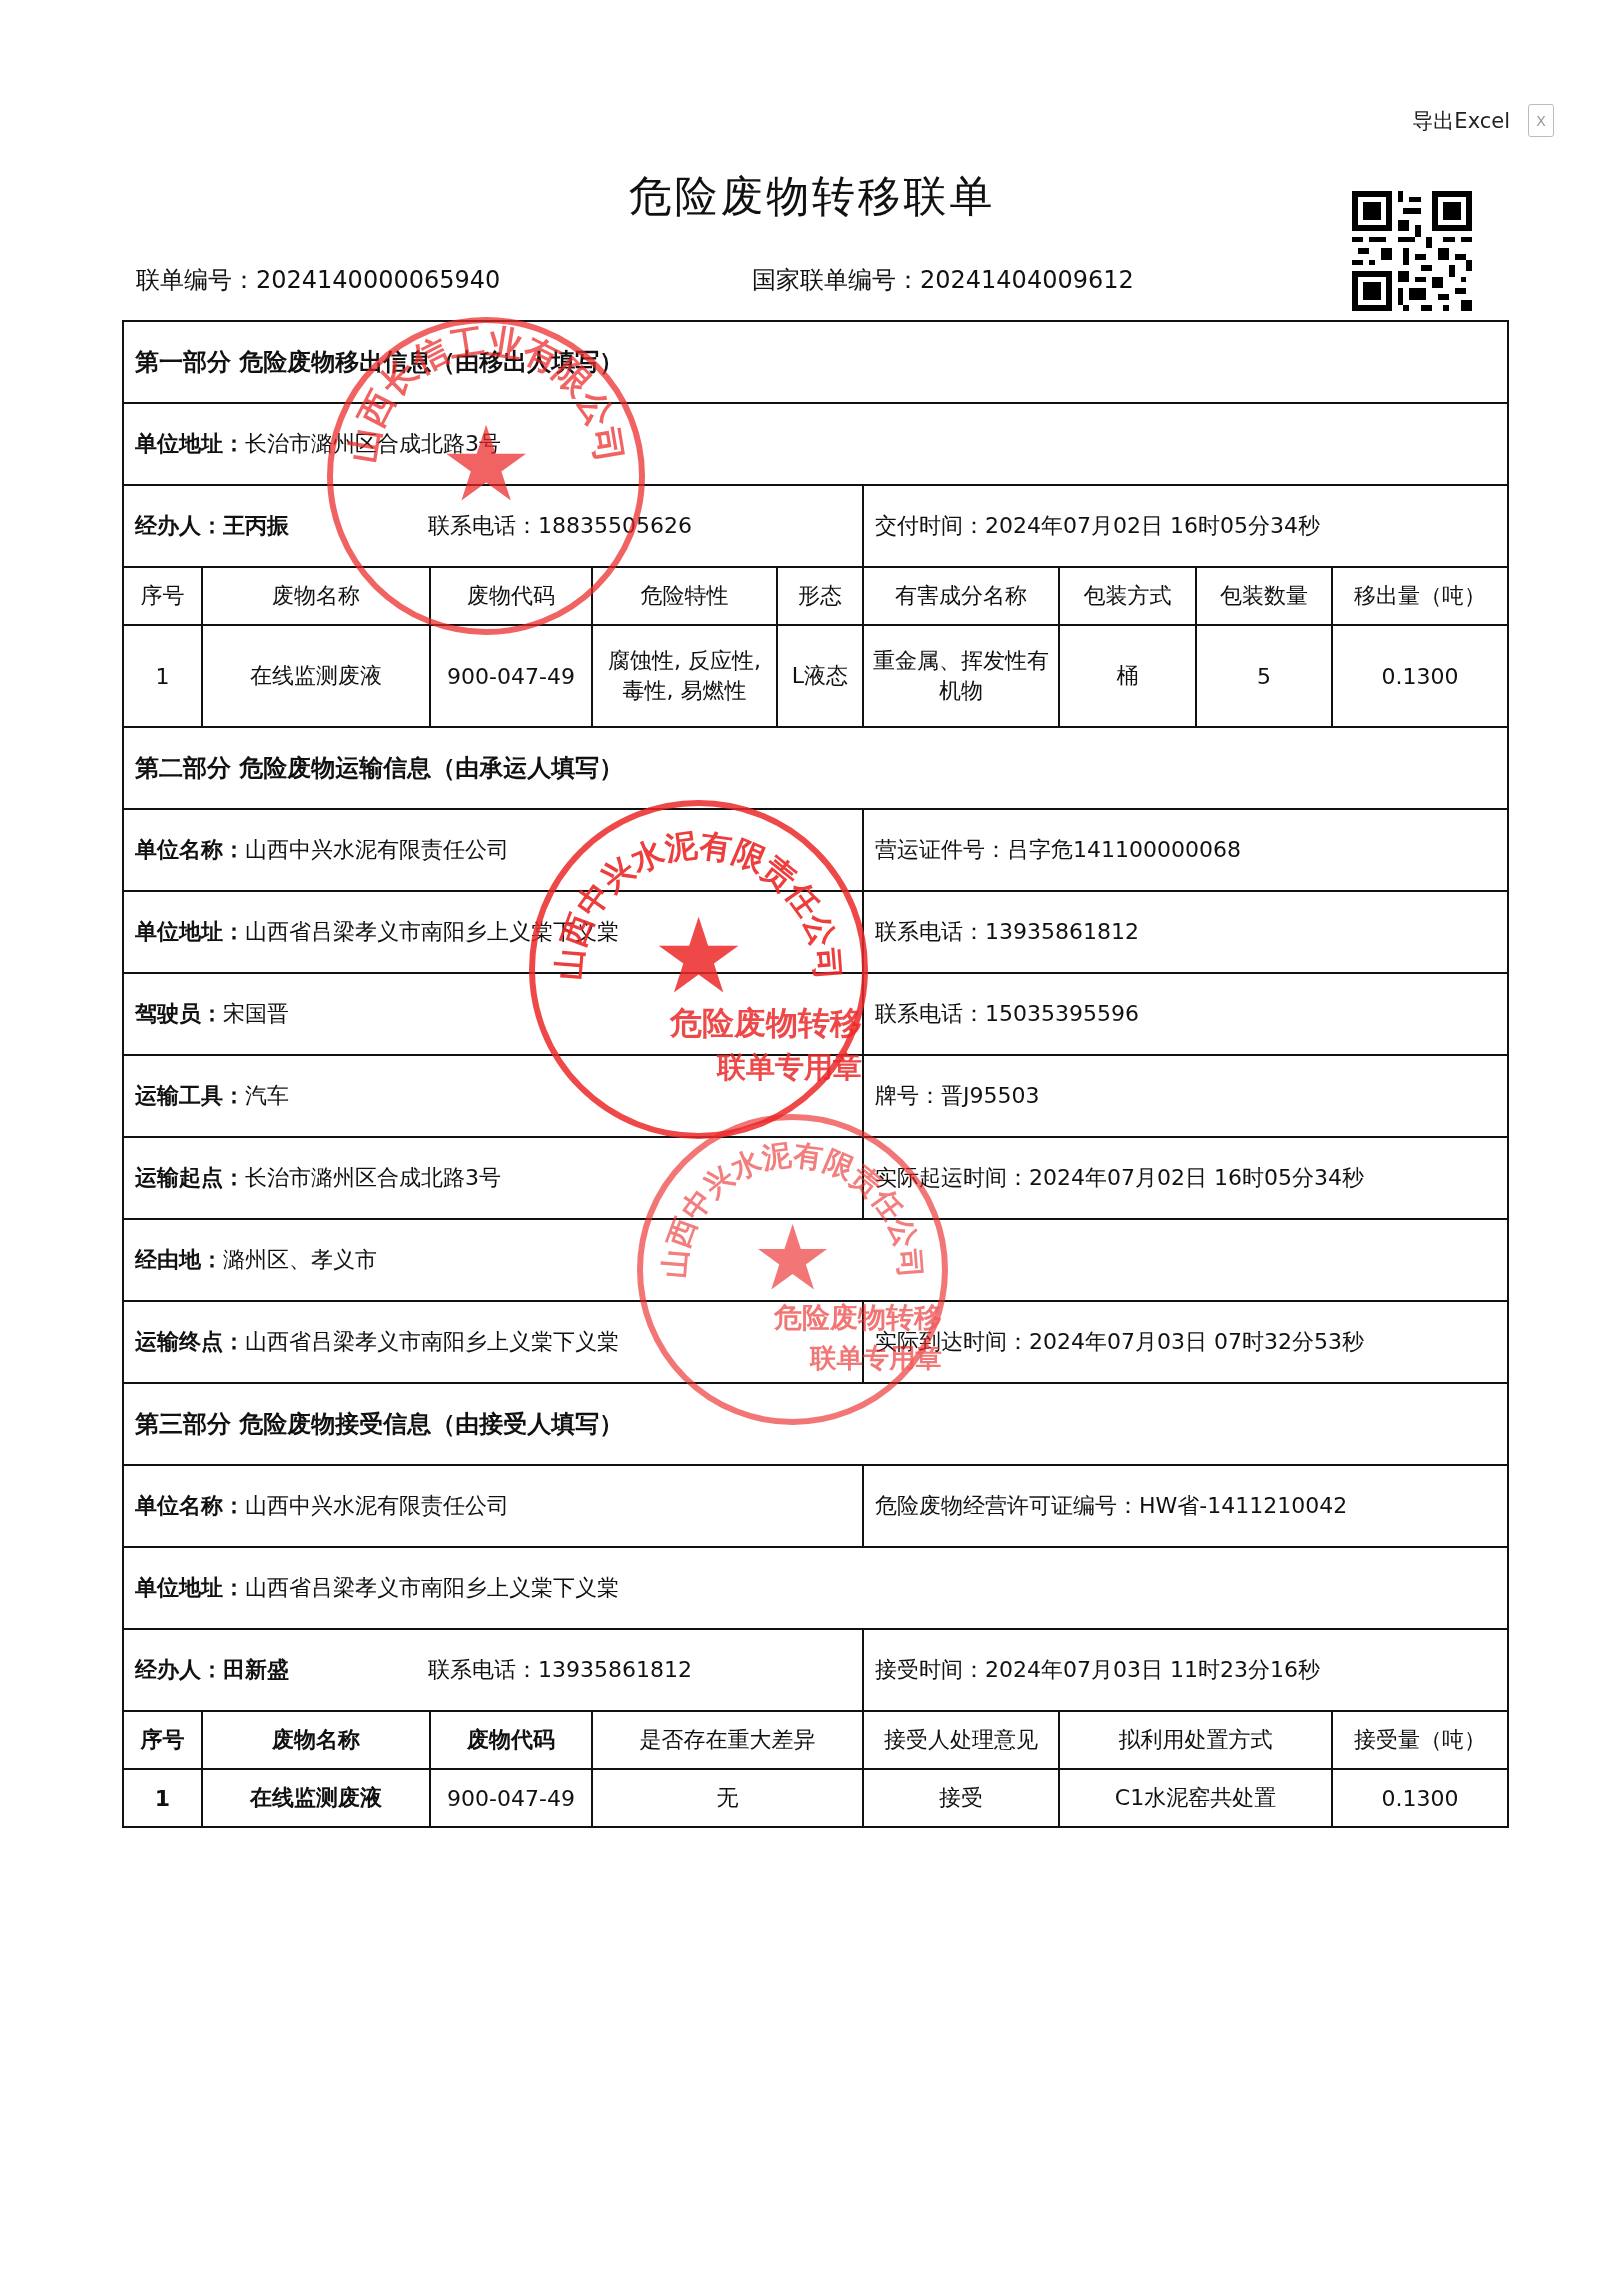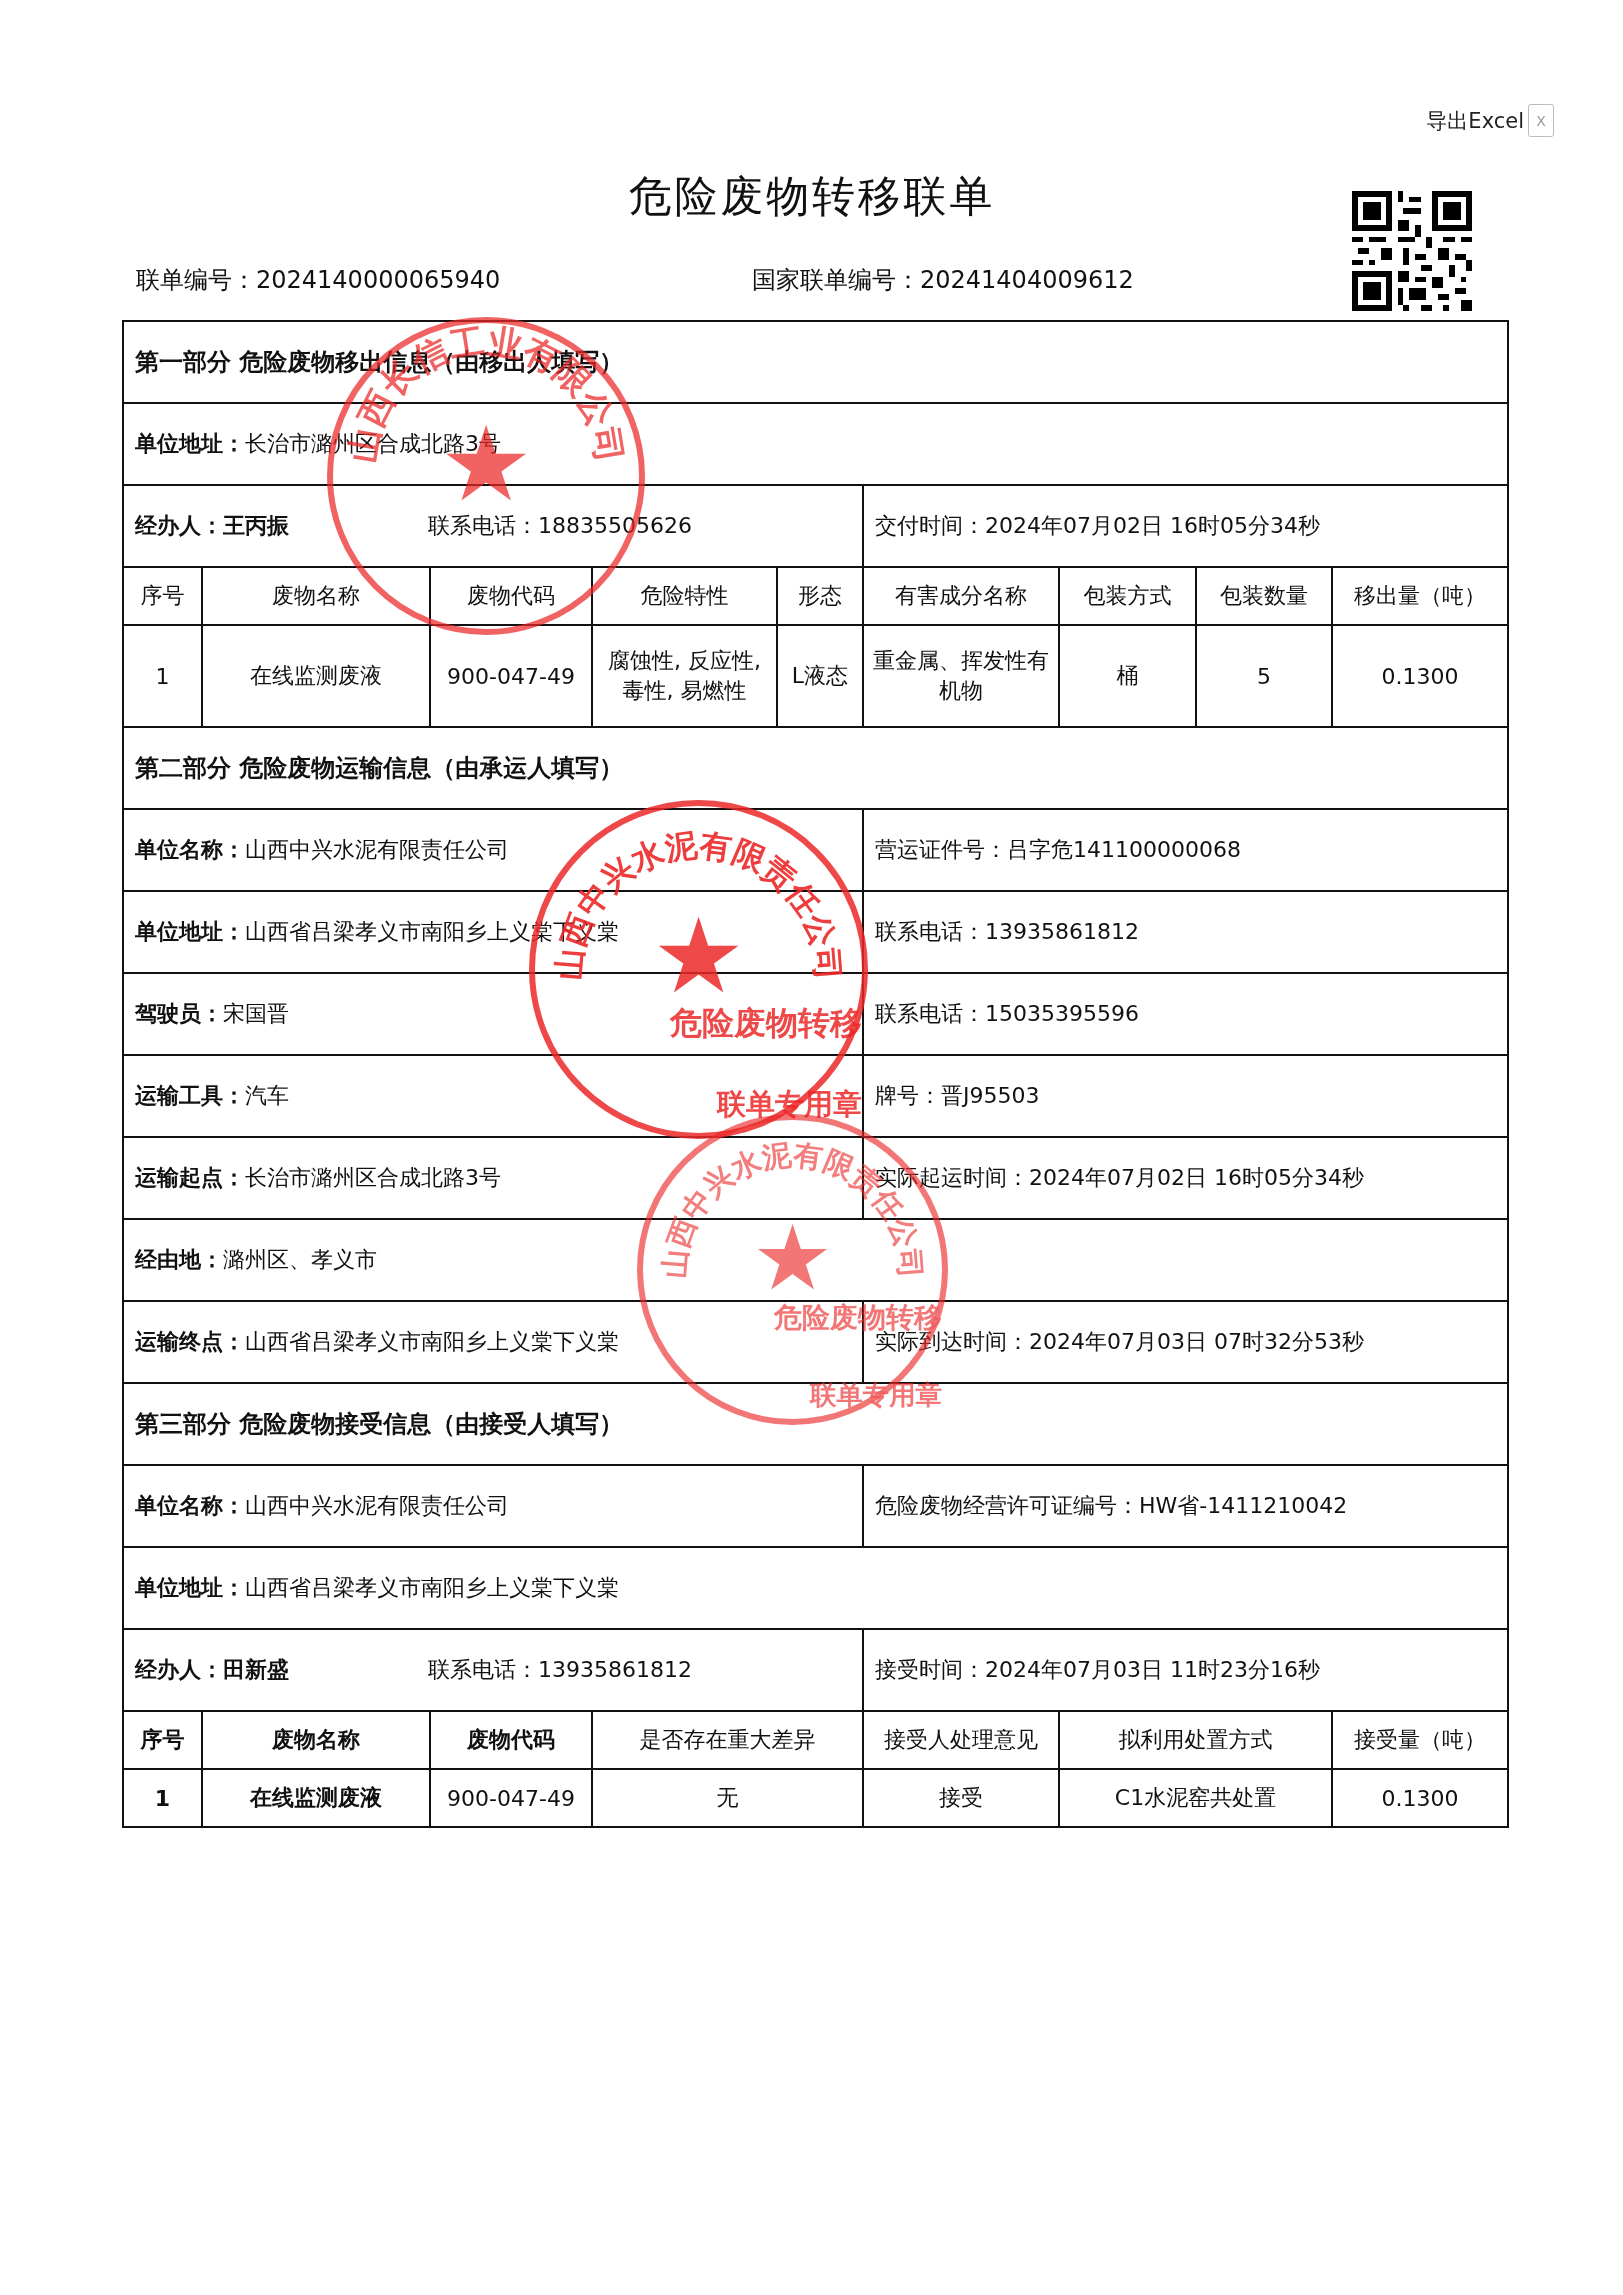--- a/index.html
+++ b/index.html
@@ -1,18 +1,18 @@
 <!DOCTYPE html>
 <html style="font-size:11px"><head>
 <meta charset="utf-8">
 <style>
   html, body { margin:0; padding:0; background:#ffffff; }
   body { width:1624px; height:2295px; position:relative; overflow:hidden;
          font-family:"DejaVu Serif","Liberation Serif",serif; color:#111; }
-  .export { position:absolute; top:104px; right:70px; display:flex; align-items:center; gap:4px;
+  .export { position:absolute; top:104px; right:70px; display:flex; align-items:center; gap:18px;
             font-family:"DejaVu Sans","Liberation Sans",sans-serif; font-size:21px; color:#222; }
   .export .xl-icon { width:24px; height:31px; border:1.4px solid #bbb; border-radius:2.8px;
             font-size:14px; color:#999; display:flex; align-items:center; justify-content:center; }
   .title { position:absolute; top:168px; left:0; width:1624px; text-align:center;
            font-family:"DejaVu Sans","Liberation Sans",sans-serif; font-size:43px; font-weight:300; letter-spacing:2.8px; color:#111; }
   .qr { position:absolute; top:191px; left:1352px; width:120px; height:120px; }
   .meta { position:absolute; top:264px; font-family:"DejaVu Sans","Liberation Sans",sans-serif; font-size:24px; }
   .meta.m1 { left:136px; }
   .meta.m2 { left:752px; }
   .doc { position:absolute; left:122px; top:320px; width:1385px; border-collapse:collapse;
@@ -22,21 +22,21 @@
   .doc td.c { text-align:center; padding:0 2.8px; }
   .doc td.hdr { text-align:center; padding:0 2.8px; font-size:22px; }
   .doc tr.tall td { height:100px; }
   .stamp { position:absolute; border-radius:50%; border:6.3px solid rgba(235,40,40,0.85);
            color:rgba(235,40,40,0.85); pointer-events:none; }
   .stamp .star { position:absolute; left:50%; top:46%; transform:translate(-50%,-50%); font-size:104px; line-height:1; }
   .stamp .ring { position:absolute; left:0; top:0; width:100%; height:100%; }
   .stamp .l1, .stamp .l2 { position:absolute; left:0; width:100%; text-align:right;
             font-family:"DejaVu Sans","Liberation Sans",sans-serif; font-weight:bold; }
   .stamp .l1 { top:60%; font-size:32px; }
-  .stamp .l2 { top:74%; font-size:29px;margin-top:37px; }
+  .stamp .l2 { top:74%; font-size:29px; }
   .s1 { left:327px; top:317px; width:306px; height:306px; opacity:0.85; }
   .s2 { left:529px; top:800px; width:327px; height:327px; }
   .s3 { left:637px; top:1114px; width:299px; height:299px; opacity:0.75; }
 </style>
 </head>
 <body>
 
 <div class="export">
   <span>导出Excel</span>
   <span class="xl-icon">X</span>

